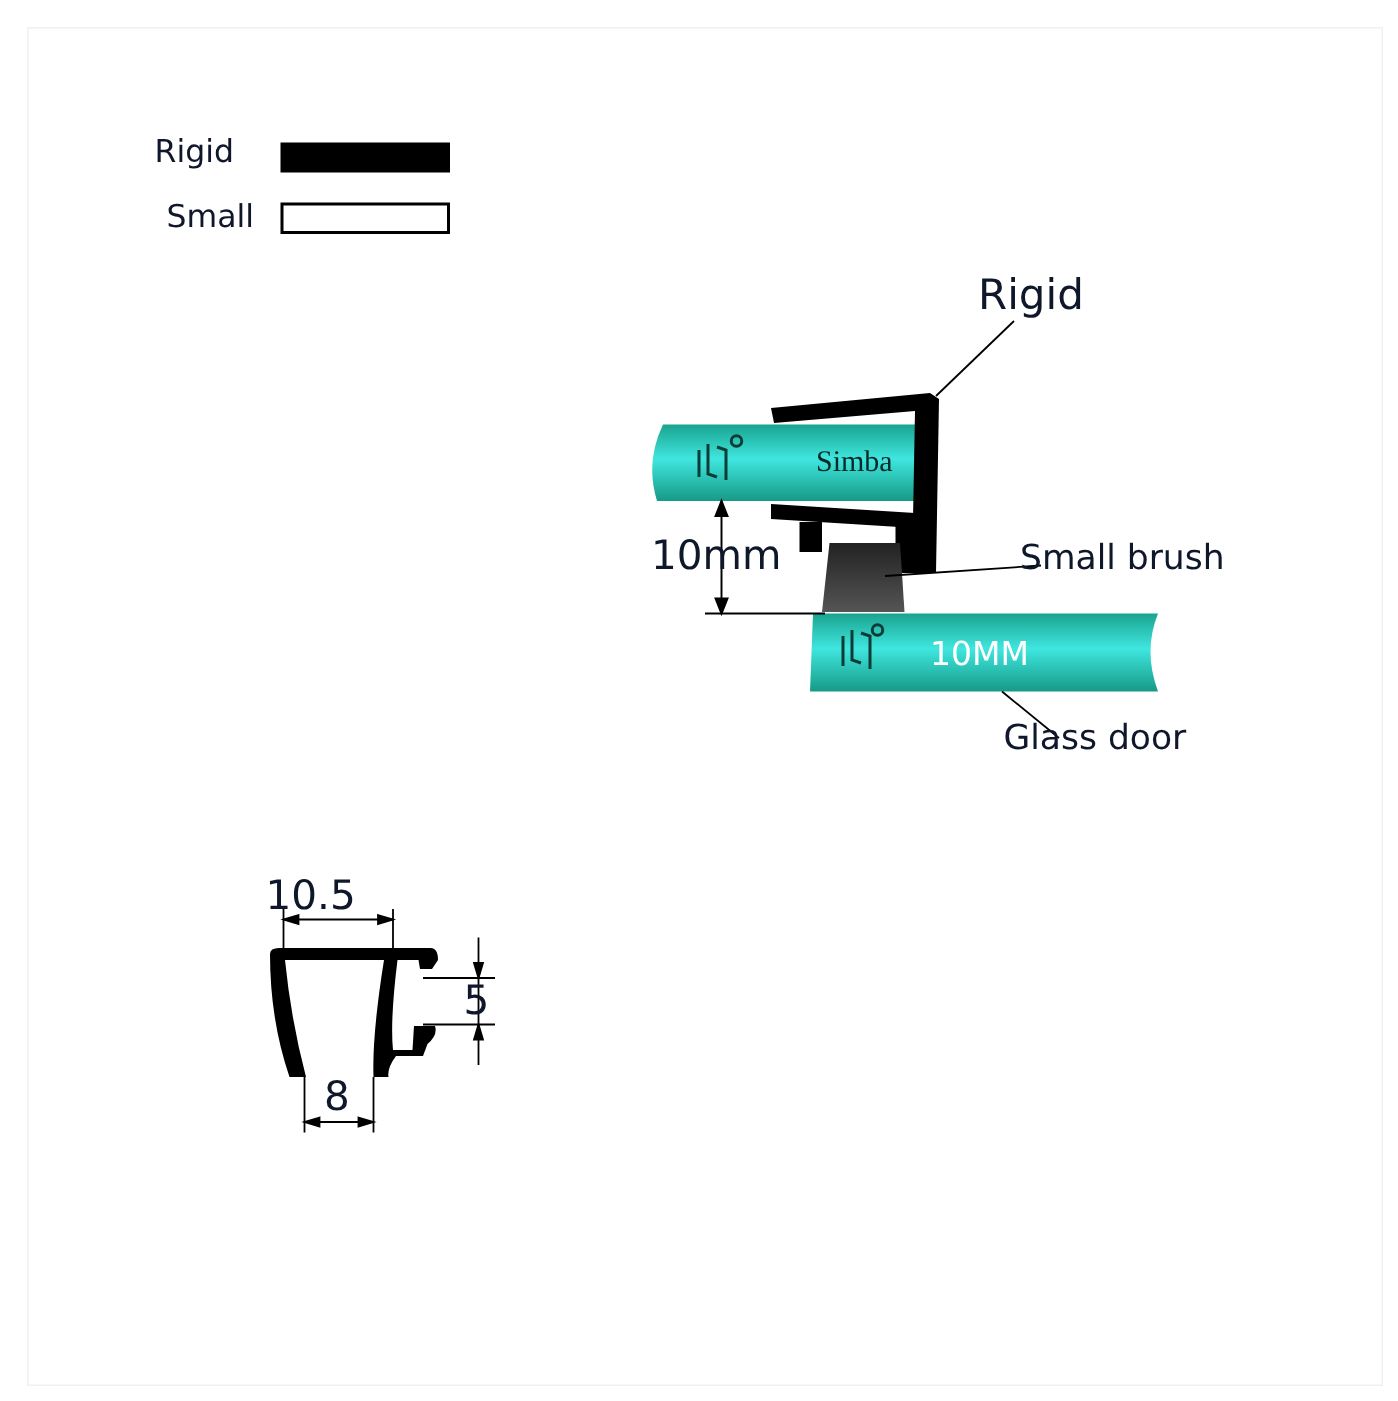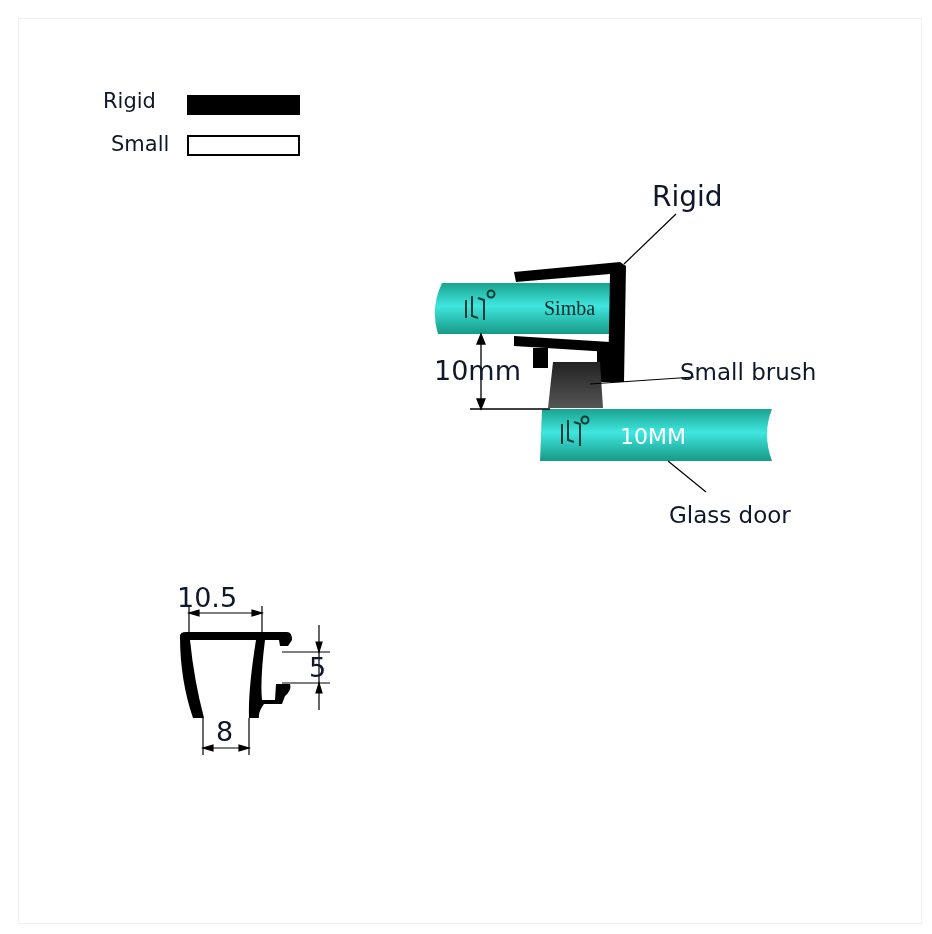--- a/index.html
+++ b/index.html
@@ -91,17 +91,17 @@
     <path d="M316,642 L319,652 L322,642 Z"></path>
     <path d="M316,693 L319,683 L322,693 Z"></path>
   </g>
 </svg>
 
 <div class="lbl" style="left:652px;top:180px;font-size:28px;">Rigid</div>
 <div class="lbl" style="left:544px;top:297px;font-size:20px;color:#0a2a26;font-family:Liberation Serif, serif;">Simba</div>
 <div class="lbl" style="left:434px;top:355px;font-size:27px;">10mm</div>
 <div class="lbl" style="left:656px;top:359px;font-size:23px;margin-left:24px;">Small brush</div>
 <div class="lbl" style="left:620px;top:424px;font-size:22px;color:#fff;">10MM</div>
-<div class="lbl" style="left:669px;top:502px;font-size:23px;">Glass door</div>
+<div class="lbl" style="left:669px;top:479px;font-size:23px;">Glass door</div>
 
 <div class="lbl" style="left:177px;top:582px;font-size:27px;">10.5</div>
 <div class="lbl" style="left:309px;top:652px;font-size:27px;">5</div>
 <div class="lbl" style="left:216px;top:716px;font-size:27px;">8</div>
 
 </body></html>

